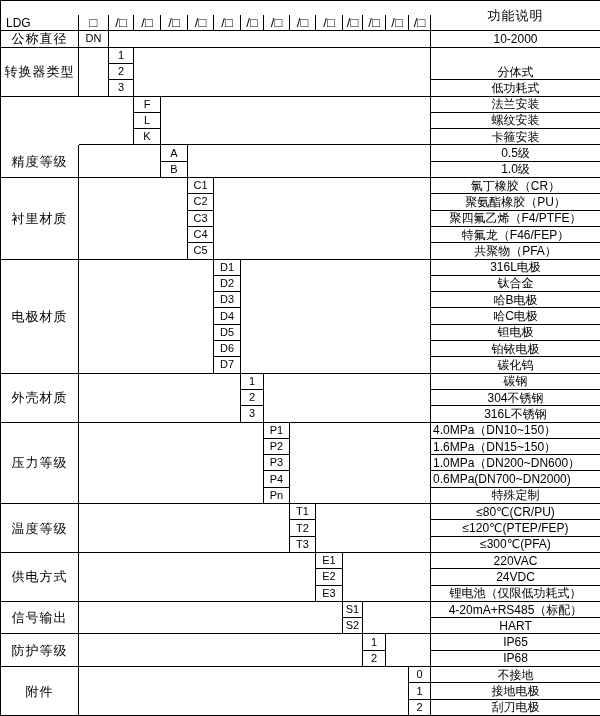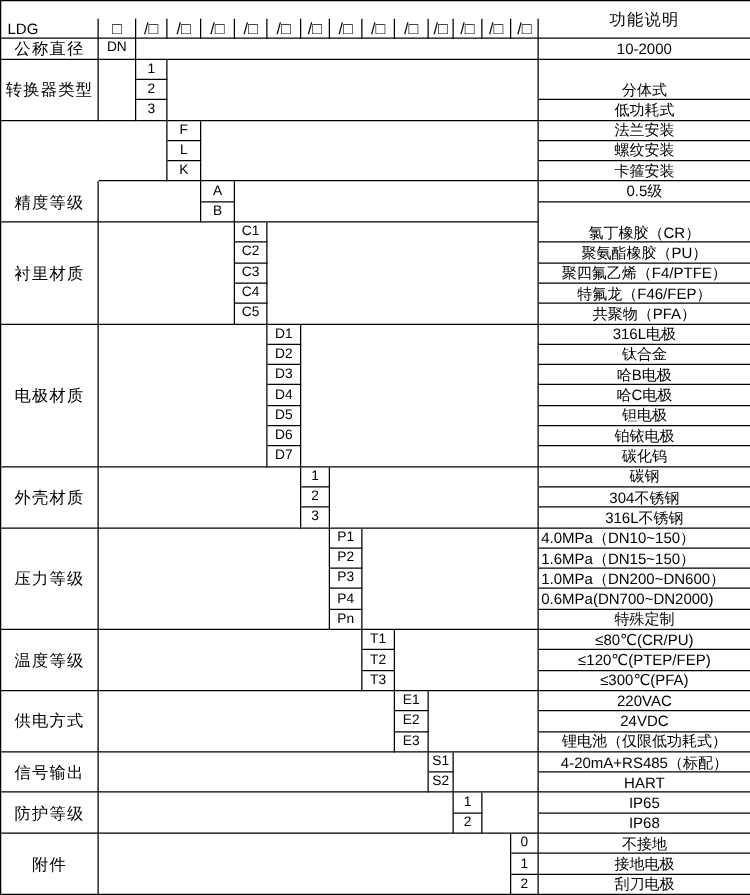--- a/index.html
+++ b/index.html
@@ -81,20 +81,21 @@
   <div class="c fn" style="grid-area:7/16/8/17">法兰安装</div>
   <div class="c fn" style="grid-area:8/16/9/17">螺纹安装</div>
   <div class="c fn" style="grid-area:9/16/10/17">卡箍安装</div>
 
   <div class="c lbl" style="grid-area:10/1/12/2">精度等级</div>
   <div class="c" style="grid-area:10/2/12/5"></div>
   <div class="c code" style="grid-area:10/5/11/6">A</div>
   <div class="c code" style="grid-area:11/5/12/6">B</div>
   <div class="c" style="grid-area:10/6/12/16"></div>
   <div class="c fn" style="grid-area:10/16/11/17">0.5级</div>
+  <div class="c fn" style="grid-area:11/16/12/17">1.0级</div>
 
   <div class="c lbl" style="grid-area:12/1/17/2">衬里材质</div>
   <div class="c" style="grid-area:12/2/17/6"></div>
   <div class="c code" style="grid-area:12/6/13/7">C1</div>
   <div class="c code" style="grid-area:13/6/14/7">C2</div>
   <div class="c code" style="grid-area:14/6/15/7">C3</div>
   <div class="c code" style="grid-area:15/6/16/7">C4</div>
   <div class="c code" style="grid-area:16/6/17/7">C5</div>
   <div class="c" style="grid-area:12/7/17/16"></div>
   <div class="c fn" style="grid-area:12/16/13/17">氯丁橡胶（CR）</div>

